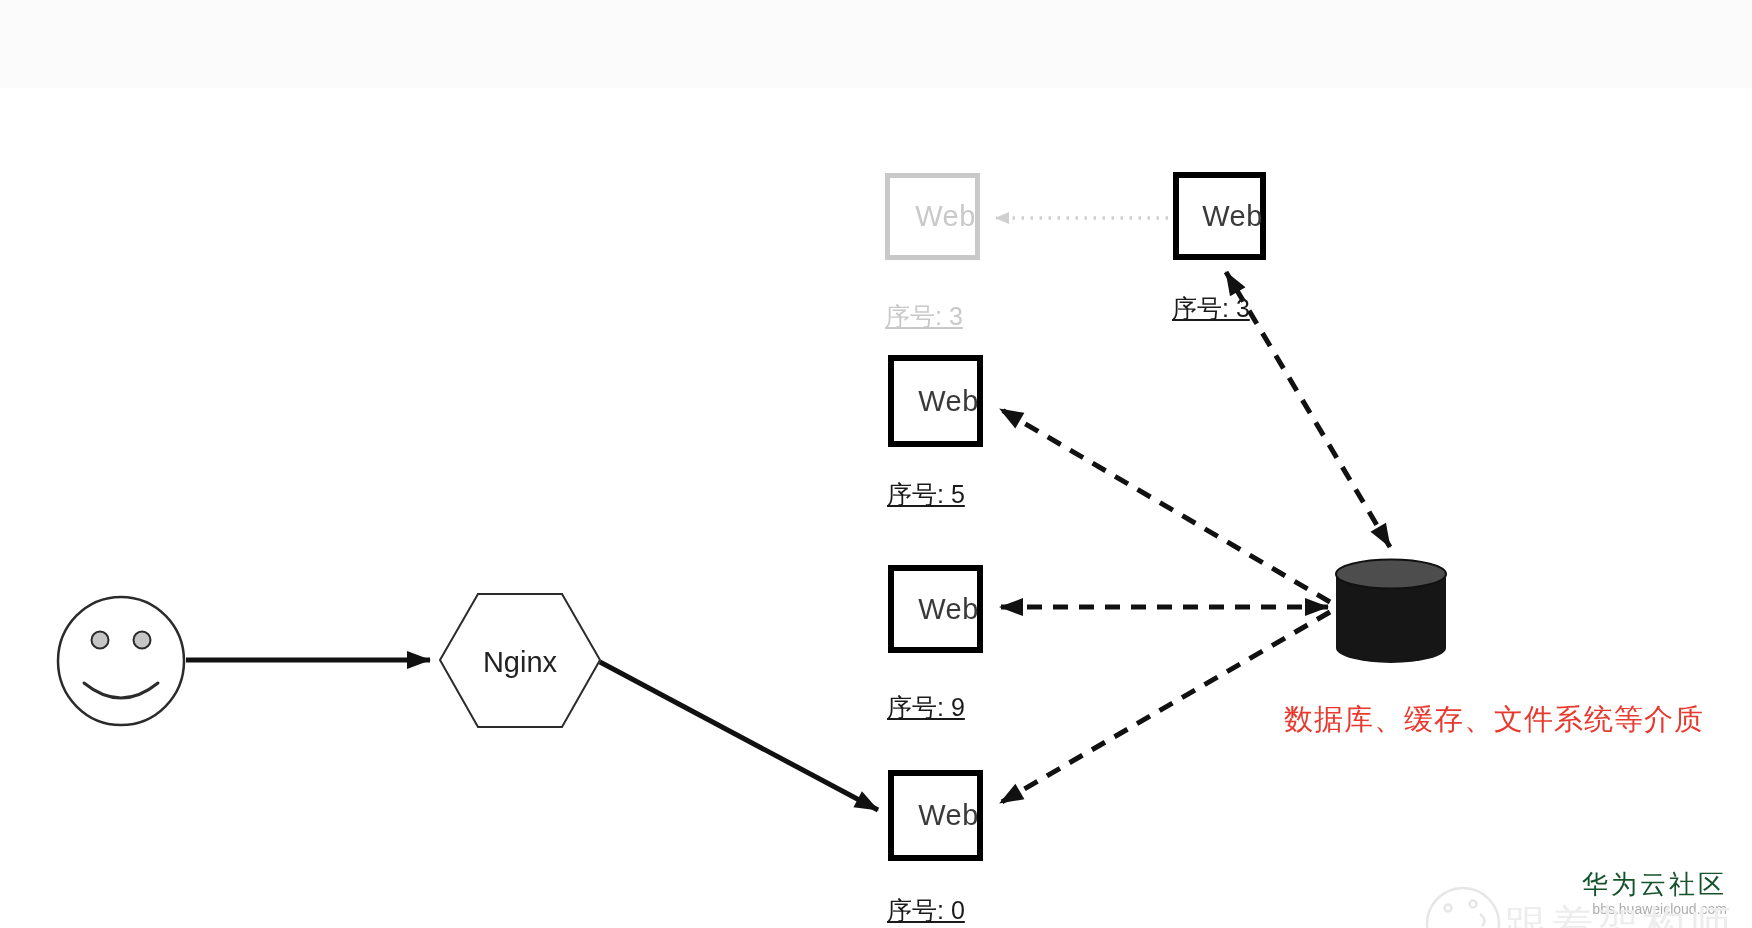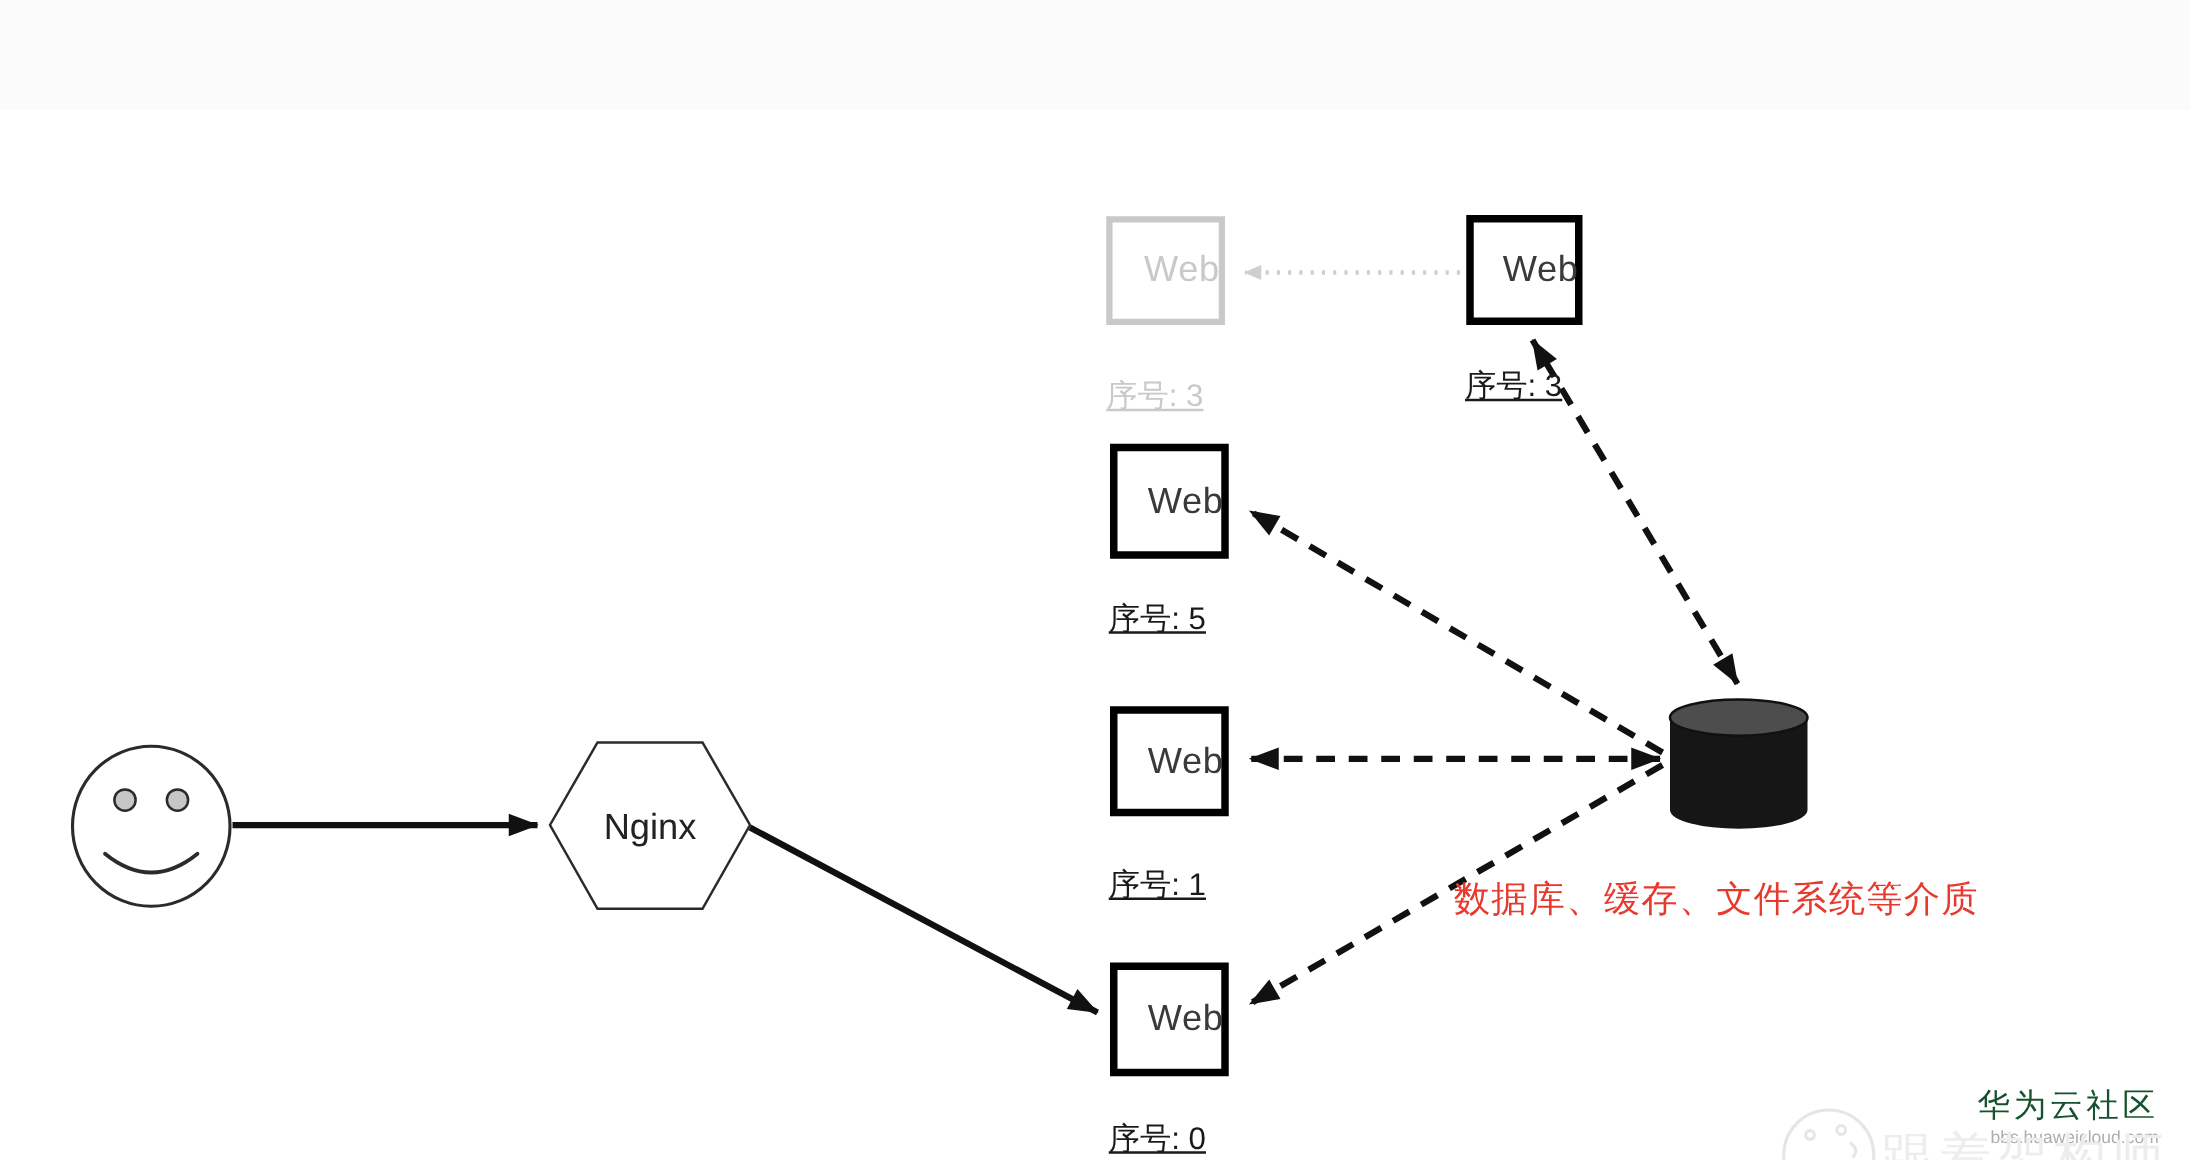--- a/index.html
+++ b/index.html
@@ -18,21 +18,21 @@
     font-size:29px;color:#3a3a3a;letter-spacing:0.5px;padding-left:26px;
   }
   .webbox.ghost{border:5px solid #c9c9c9;color:#c9c9c9;}
   .seq{font-size:25px;color:#1a1a1a;text-decoration:underline;}
   .seq.ghost{color:#c9c9c9;}
   .nginx-label{
     position:absolute;left:440px;top:594px;width:160px;height:137px;
     display:flex;align-items:center;justify-content:center;
     font-size:29px;color:#222;
   }
-  .caption{left:1163px;top:700px;font-size:29px;color:#e8392e;letter-spacing:1px;}
+  .caption{left:1284px;top:700px;font-size:29px;color:#e8392e;letter-spacing:1px;}
   .wm-community{right:25px;top:867px;font-size:26px;color:#14532d;letter-spacing:3px;}
   .wm-site{right:25px;top:901px;font-size:14px;color:#adadad;}
   .wm-author{left:1505px;top:898px;font-size:42px;color:#ededed;letter-spacing:4px;}
 </style>
 </head>
 <body>
 
 <div class="top-band"></div>
 
 <svg id="diagram-svg" width="1752" height="928" viewBox="0 0 1752 928">
@@ -83,21 +83,21 @@
 <div class="webbox ghost" style="left:885px;top:173px;width:95px;height:87px;">Web</div>
 <div class="abs seq ghost" style="left:885px;top:300px;">序号: 3</div>
 
 <div class="webbox" style="left:1173px;top:172px;width:93px;height:88px;">Web</div>
 <div class="abs seq" style="left:1172px;top:292px;">序号: 3</div>
 
 <div class="webbox" style="left:888px;top:355px;width:95px;height:92px;">Web</div>
 <div class="abs seq" style="left:887px;top:478px;">序号: 5</div>
 
 <div class="webbox" style="left:888px;top:565px;width:95px;height:88px;">Web</div>
-<div class="abs seq" style="left:887px;top:691px;">序号: 1</div>
+<div class="abs seq" style="left:887px;top:691px;">序号: 9</div>
 
 <div class="webbox" style="left:888px;top:770px;width:95px;height:91px;">Web</div>
 <div class="abs seq" style="left:887px;top:894px;">序号: 0</div>
 
 <div class="abs caption">数据库、缓存、文件系统等介质</div>
 
 <div class="abs wm-community">华为云社区</div>
 <div class="abs wm-site">bbs.huaweicloud.com</div>
 <div class="abs wm-author">跟着架构师</div>
 

